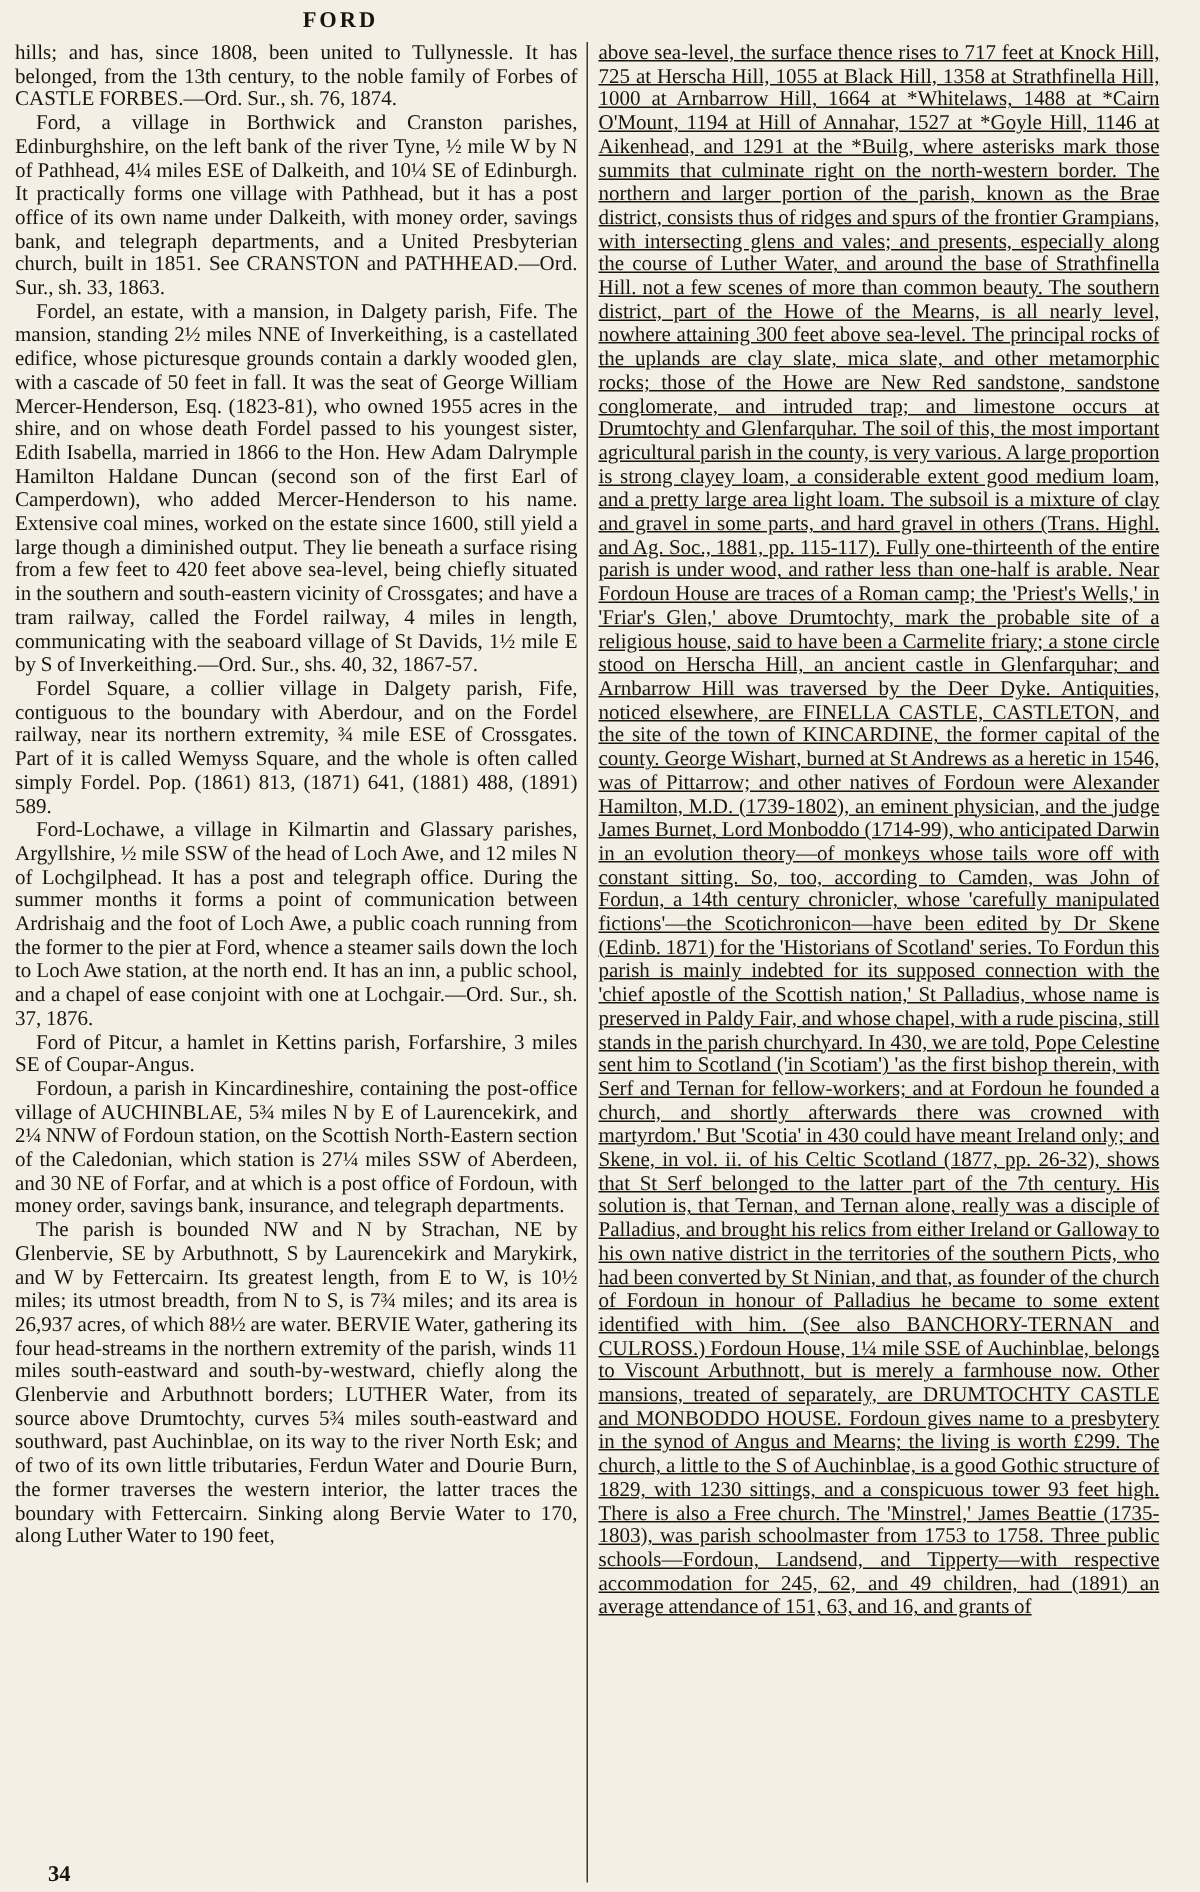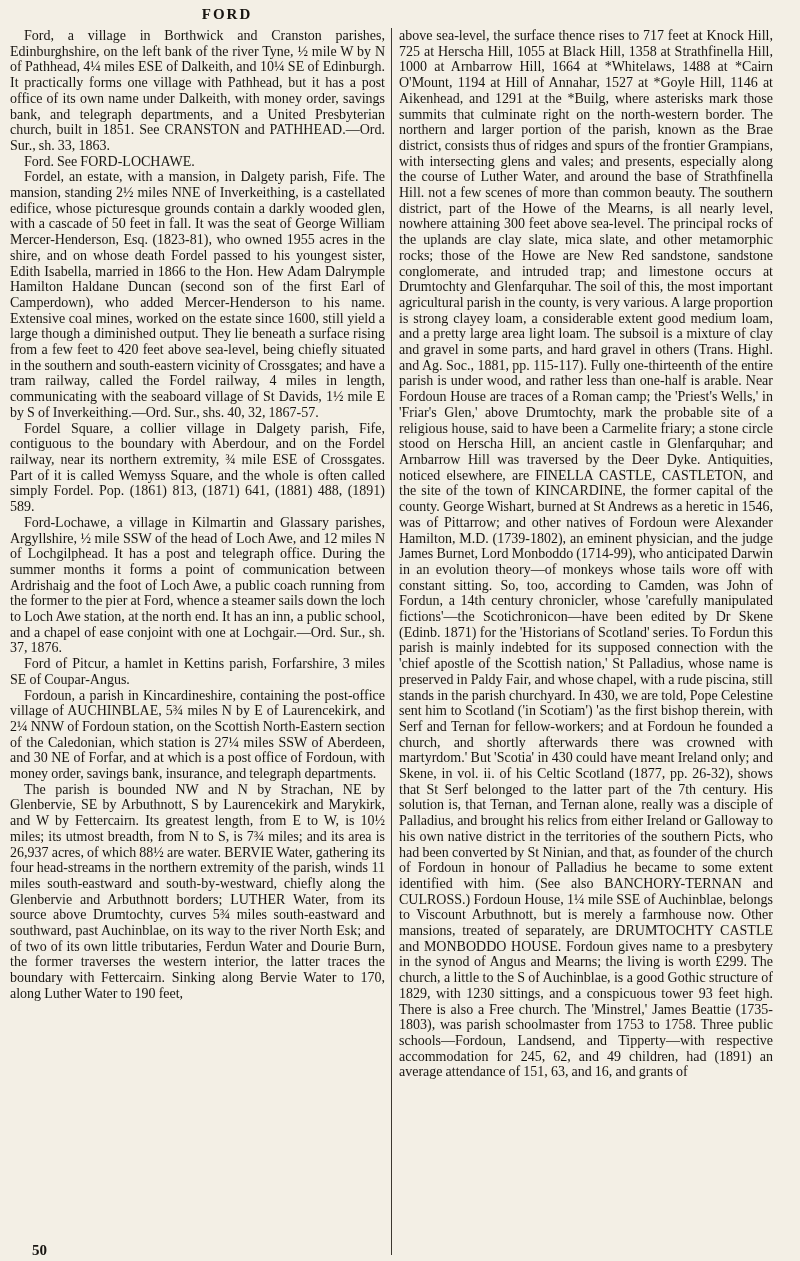--- a/index.html
+++ b/index.html
@@ -38,21 +38,21 @@
     right: 6px;
     bottom: 6px;
     display: flex;
   }
   .col {
     width: 381px;
     box-sizing: border-box;
     overflow: hidden;
   }
   .col-left { padding-right: 6px; }
-  .col-right { padding-left: 7px; }
+  .col-right { padding-left: 7px; text-decoration: underline; }
   .divider {
     width: 1px;
     background: #3c372f;
     align-self: stretch;
   }
   p.para {
     margin: 0;
     font-size: 14px;
     line-height: 15.7px;
     text-align: justify;
@@ -73,30 +73,30 @@
 <body>
 
 <div class="page">
 
   <div class="running-head">
     <span>FORD</span>
   </div>
 
   <div class="columns">
     <div class="col col-left">
+        <p class="para">hills; and has, since 1808, been united to Tullynessle. It has belonged, from the 13th century, to the noble family of Forbes of CASTLE FORBES.—Ord. Sur., sh. 76, 1874.</p>
         <p class="para indent">Ford, a village in Borthwick and Cranston parishes, Edinburghshire, on the left bank of the river Tyne, ½ mile W by N of Pathhead, 4¼ miles ESE of Dalkeith, and 10¼ SE of Edinburgh. It practically forms one village with Pathhead, but it has a post office of its own name under Dalkeith, with money order, savings bank, and telegraph departments, and a United Presbyterian church, built in 1851. See CRANSTON and PATHHEAD.—Ord. Sur., sh. 33, 1863.</p>
-        <p class="para indent">Ford. See FORD-LOCHAWE.</p>
         <p class="para indent">Fordel, an estate, with a mansion, in Dalgety parish, Fife. The mansion, standing 2½ miles NNE of Inverkeithing, is a castellated edifice, whose picturesque grounds contain a darkly wooded glen, with a cascade of 50 feet in fall. It was the seat of George William Mercer-Henderson, Esq. (1823-81), who owned 1955 acres in the shire, and on whose death Fordel passed to his youngest sister, Edith Isabella, married in 1866 to the Hon. Hew Adam Dalrymple Hamilton Haldane Duncan (second son of the first Earl of Camperdown), who added Mercer-Henderson to his name. Extensive coal mines, worked on the estate since 1600, still yield a large though a diminished output. They lie beneath a surface rising from a few feet to 420 feet above sea-level, being chiefly situated in the southern and south-eastern vicinity of Crossgates; and have a tram railway, called the Fordel railway, 4 miles in length, communicating with the seaboard village of St Davids, 1½ mile E by S of Inverkeithing.—Ord. Sur., shs. 40, 32, 1867-57.</p>
         <p class="para indent">Fordel Square, a collier village in Dalgety parish, Fife, contiguous to the boundary with Aberdour, and on the Fordel railway, near its northern extremity, ¾ mile ESE of Crossgates. Part of it is called Wemyss Square, and the whole is often called simply Fordel. Pop. (1861) 813, (1871) 641, (1881) 488, (1891) 589.</p>
         <p class="para indent">Ford-Lochawe, a village in Kilmartin and Glassary parishes, Argyllshire, ½ mile SSW of the head of Loch Awe, and 12 miles N of Lochgilphead. It has a post and telegraph office. During the summer months it forms a point of communication between Ardrishaig and the foot of Loch Awe, a public coach running from the former to the pier at Ford, whence a steamer sails down the loch to Loch Awe station, at the north end. It has an inn, a public school, and a chapel of ease conjoint with one at Lochgair.—Ord. Sur., sh. 37, 1876.</p>
         <p class="para indent">Ford of Pitcur, a hamlet in Kettins parish, Forfarshire, 3 miles SE of Coupar-Angus.</p>
         <p class="para indent">Fordoun, a parish in Kincardineshire, containing the post-office village of AUCHINBLAE, 5¾ miles N by E of Laurencekirk, and 2¼ NNW of Fordoun station, on the Scottish North-Eastern section of the Caledonian, which station is 27¼ miles SSW of Aberdeen, and 30 NE of Forfar, and at which is a post office of Fordoun, with money order, savings bank, insurance, and telegraph departments.</p>
         <p class="para indent">The parish is bounded NW and N by Strachan, NE by Glenbervie, SE by Arbuthnott, S by Laurencekirk and Marykirk, and W by Fettercairn. Its greatest length, from E to W, is 10½ miles; its utmost breadth, from N to S, is 7¾ miles; and its area is 26,937 acres, of which 88½ are water. BERVIE Water, gathering its four head-streams in the northern extremity of the parish, winds 11 miles south-eastward and south-by-westward, chiefly along the Glenbervie and Arbuthnott borders; LUTHER Water, from its source above Drumtochty, curves 5¾ miles south-eastward and southward, past Auchinblae, on its way to the river North Esk; and of two of its own little tributaries, Ferdun Water and Dourie Burn, the former traverses the western interior, the latter traces the boundary with Fettercairn. Sinking along Bervie Water to 170, along Luther Water to 190 feet,</p>
       </div>
     <div class="divider"></div>
     <div class="col col-right">
         <p class="para">above sea-level, the surface thence rises to 717 feet at Knock Hill, 725 at Herscha Hill, 1055 at Black Hill, 1358 at Strathfinella Hill, 1000 at Arnbarrow Hill, 1664 at *Whitelaws, 1488 at *Cairn O'Mount, 1194 at Hill of Annahar, 1527 at *Goyle Hill, 1146 at Aikenhead, and 1291 at the *Builg, where asterisks mark those summits that culminate right on the north-western border. The northern and larger portion of the parish, known as the Brae district, consists thus of ridges and spurs of the frontier Grampians, with intersecting glens and vales; and presents, especially along the course of Luther Water, and around the base of Strathfinella Hill. not a few scenes of more than common beauty. The southern district, part of the Howe of the Mearns, is all nearly level, nowhere attaining 300 feet above sea-level. The principal rocks of the uplands are clay slate, mica slate, and other metamorphic rocks; those of the Howe are New Red sandstone, sandstone conglomerate, and intruded trap; and limestone occurs at Drumtochty and Glenfarquhar. The soil of this, the most important agricultural parish in the county, is very various. A large proportion is strong clayey loam, a considerable extent good medium loam, and a pretty large area light loam. The subsoil is a mixture of clay and gravel in some parts, and hard gravel in others (Trans. Highl. and Ag. Soc., 1881, pp. 115-117). Fully one-thirteenth of the entire parish is under wood, and rather less than one-half is arable. Near Fordoun House are traces of a Roman camp; the 'Priest's Wells,' in 'Friar's Glen,' above Drumtochty, mark the probable site of a religious house, said to have been a Carmelite friary; a stone circle stood on Herscha Hill, an ancient castle in Glenfarquhar; and Arnbarrow Hill was traversed by the Deer Dyke. Antiquities, noticed elsewhere, are FINELLA CASTLE, CASTLETON, and the site of the town of KINCARDINE, the former capital of the county. George Wishart, burned at St Andrews as a heretic in 1546, was of Pittarrow; and other natives of Fordoun were Alexander Hamilton, M.D. (1739-1802), an eminent physician, and the judge James Burnet, Lord Monboddo (1714-99), who anticipated Darwin in an evolution theory—of monkeys whose tails wore off with constant sitting. So, too, according to Camden, was John of Fordun, a 14th century chronicler, whose 'carefully manipulated fictions'—the Scotichronicon—have been edited by Dr Skene (Edinb. 1871) for the 'Historians of Scotland' series. To Fordun this parish is mainly indebted for its supposed connection with the 'chief apostle of the Scottish nation,' St Palladius, whose name is preserved in Paldy Fair, and whose chapel, with a rude piscina, still stands in the parish churchyard. In 430, we are told, Pope Celestine sent him to Scotland ('in Scotiam') 'as the first bishop therein, with Serf and Ternan for fellow-workers; and at Fordoun he founded a church, and shortly afterwards there was crowned with martyrdom.' But 'Scotia' in 430 could have meant Ireland only; and Skene, in vol. ii. of his Celtic Scotland (1877, pp. 26-32), shows that St Serf belonged to the latter part of the 7th century. His solution is, that Ternan, and Ternan alone, really was a disciple of Palladius, and brought his relics from either Ireland or Galloway to his own native district in the territories of the southern Picts, who had been converted by St Ninian, and that, as founder of the church of Fordoun in honour of Palladius he became to some extent identified with him. (See also BANCHORY-TERNAN and CULROSS.) Fordoun House, 1¼ mile SSE of Auchinblae, belongs to Viscount Arbuthnott, but is merely a farmhouse now. Other mansions, treated of separately, are DRUMTOCHTY CASTLE and MONBODDO HOUSE. Fordoun gives name to a presbytery in the synod of Angus and Mearns; the living is worth £299. The church, a little to the S of Auchinblae, is a good Gothic structure of 1829, with 1230 sittings, and a conspicuous tower 93 feet high. There is also a Free church. The 'Minstrel,' James Beattie (1735-1803), was parish schoolmaster from 1753 to 1758. Three public schools—Fordoun, Landsend, and Tipperty—with respective accommodation for 245, 62, and 49 children, had (1891) an average attendance of 151, 63, and 16, and grants of</p>
       </div>
   </div>
 
-  <div class="page-number">50</div>
+  <div class="page-number">34</div>
 
 </div>
 
 </body></html>

